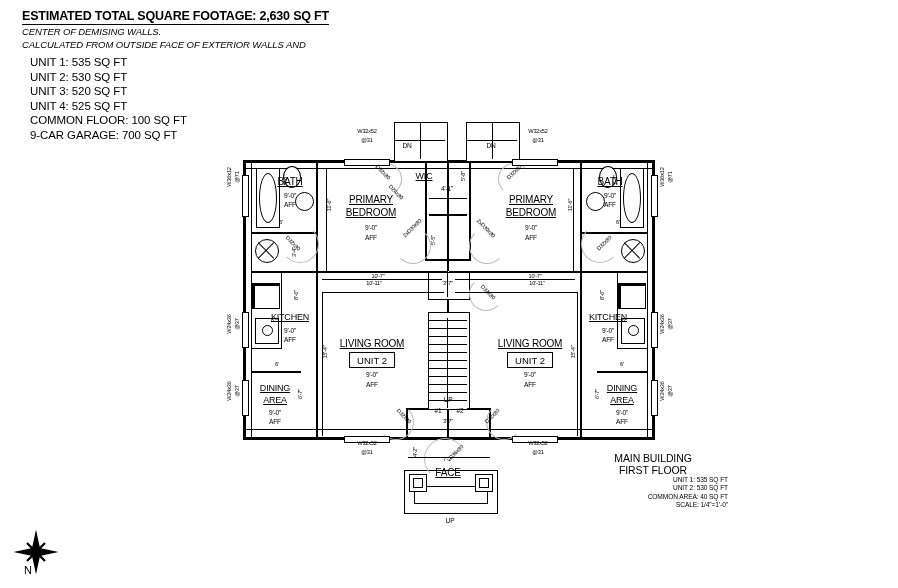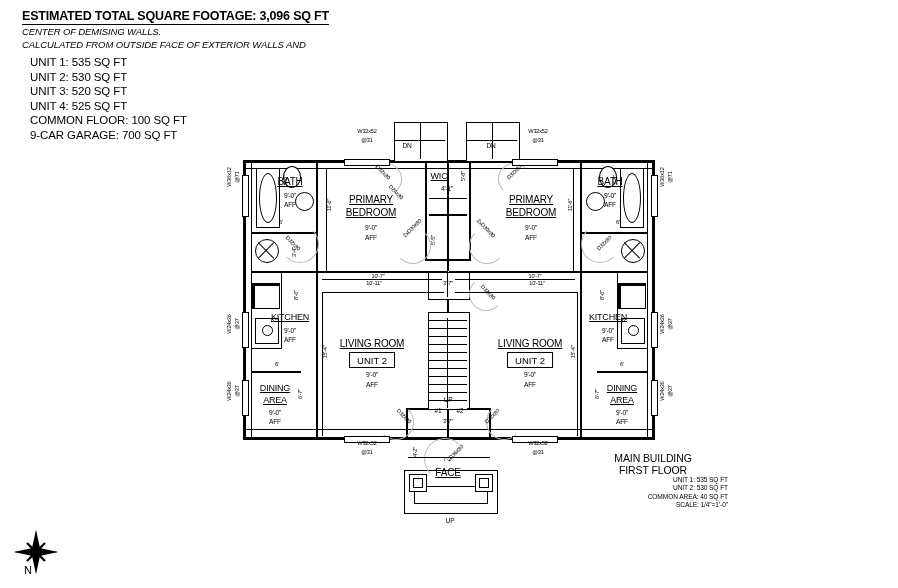--- a/index.html
+++ b/index.html
@@ -50,21 +50,21 @@
   .tb-sm{font-size:6.6px;line-height:8.3px;text-align:right;letter-spacing:-0.1px;}
 
   
   #compass{left:12px;top:528px;width:64px;height:56px;}
   #compass-n{position:absolute;left:12px;top:36px;font-size:11px;}
 </style>
 </head>
 <body>
 
 <div class="abs" id="header">
-  <div id="hdr-title">ESTIMATED TOTAL SQUARE FOOTAGE: 3,096 SQ FT</div>
+  <div id="hdr-title">ESTIMATED TOTAL SQUARE FOOTAGE: 2,630 SQ FT</div>
   <div class="hdr-note">CENTER OF DEMISING WALLS.</div>
   <div class="hdr-note">CALCULATED FROM OUTSIDE FACE OF EXTERIOR WALLS AND</div>
   <div style="height:5px"></div>
   <div class="hdr-item">UNIT 1: 535 SQ FT</div>
   <div class="hdr-item">UNIT 2: 530 SQ FT</div>
   <div class="hdr-item">UNIT 3: 520 SQ FT</div>
   <div class="hdr-item">UNIT 4: 525 SQ FT</div>
   <div class="hdr-item">COMMON FLOOR: 100 SQ FT</div>
   <div class="hdr-item">9-CAR GARAGE: 700 SQ FT</div>
 </div>
@@ -213,21 +213,21 @@
   <div class="lbl u big" style="left:371px;top:200px;">PRIMARY</div>
   <div class="lbl u big" style="left:371px;top:213px;">BEDROOM</div>
   <div class="lbl sm" style="left:371px;top:228px;">9'-0"</div>
   <div class="lbl sm" style="left:371px;top:238px;">AFF</div>
 
   <div class="lbl u big" style="left:531px;top:200px;">PRIMARY</div>
   <div class="lbl u big" style="left:531px;top:213px;">BEDROOM</div>
   <div class="lbl sm" style="left:531px;top:228px;">9'-0"</div>
   <div class="lbl sm" style="left:531px;top:238px;">AFF</div>
 
-  <div class="lbl u" style="left:439px;top:176px;">WIC</div>
+  <div class="lbl u" style="left:424px;top:176px;">WIC</div>
   <div class="lbl sm" style="left:447px;top:189px;">4'-1"</div>
   <div class="lbl xs vert" style="left:463px;top:176px;">5'-8"</div>
 
   <div class="lbl u" style="left:290px;top:317px;">KITCHEN</div>
   <div class="lbl sm" style="left:290px;top:331px;">9'-0"</div>
   <div class="lbl sm" style="left:290px;top:340px;">AFF</div>
 
   <div class="lbl u" style="left:608px;top:317px;">KITCHEN</div>
   <div class="lbl sm" style="left:608px;top:331px;">9'-0"</div>
   <div class="lbl sm" style="left:608px;top:340px;">AFF</div>

